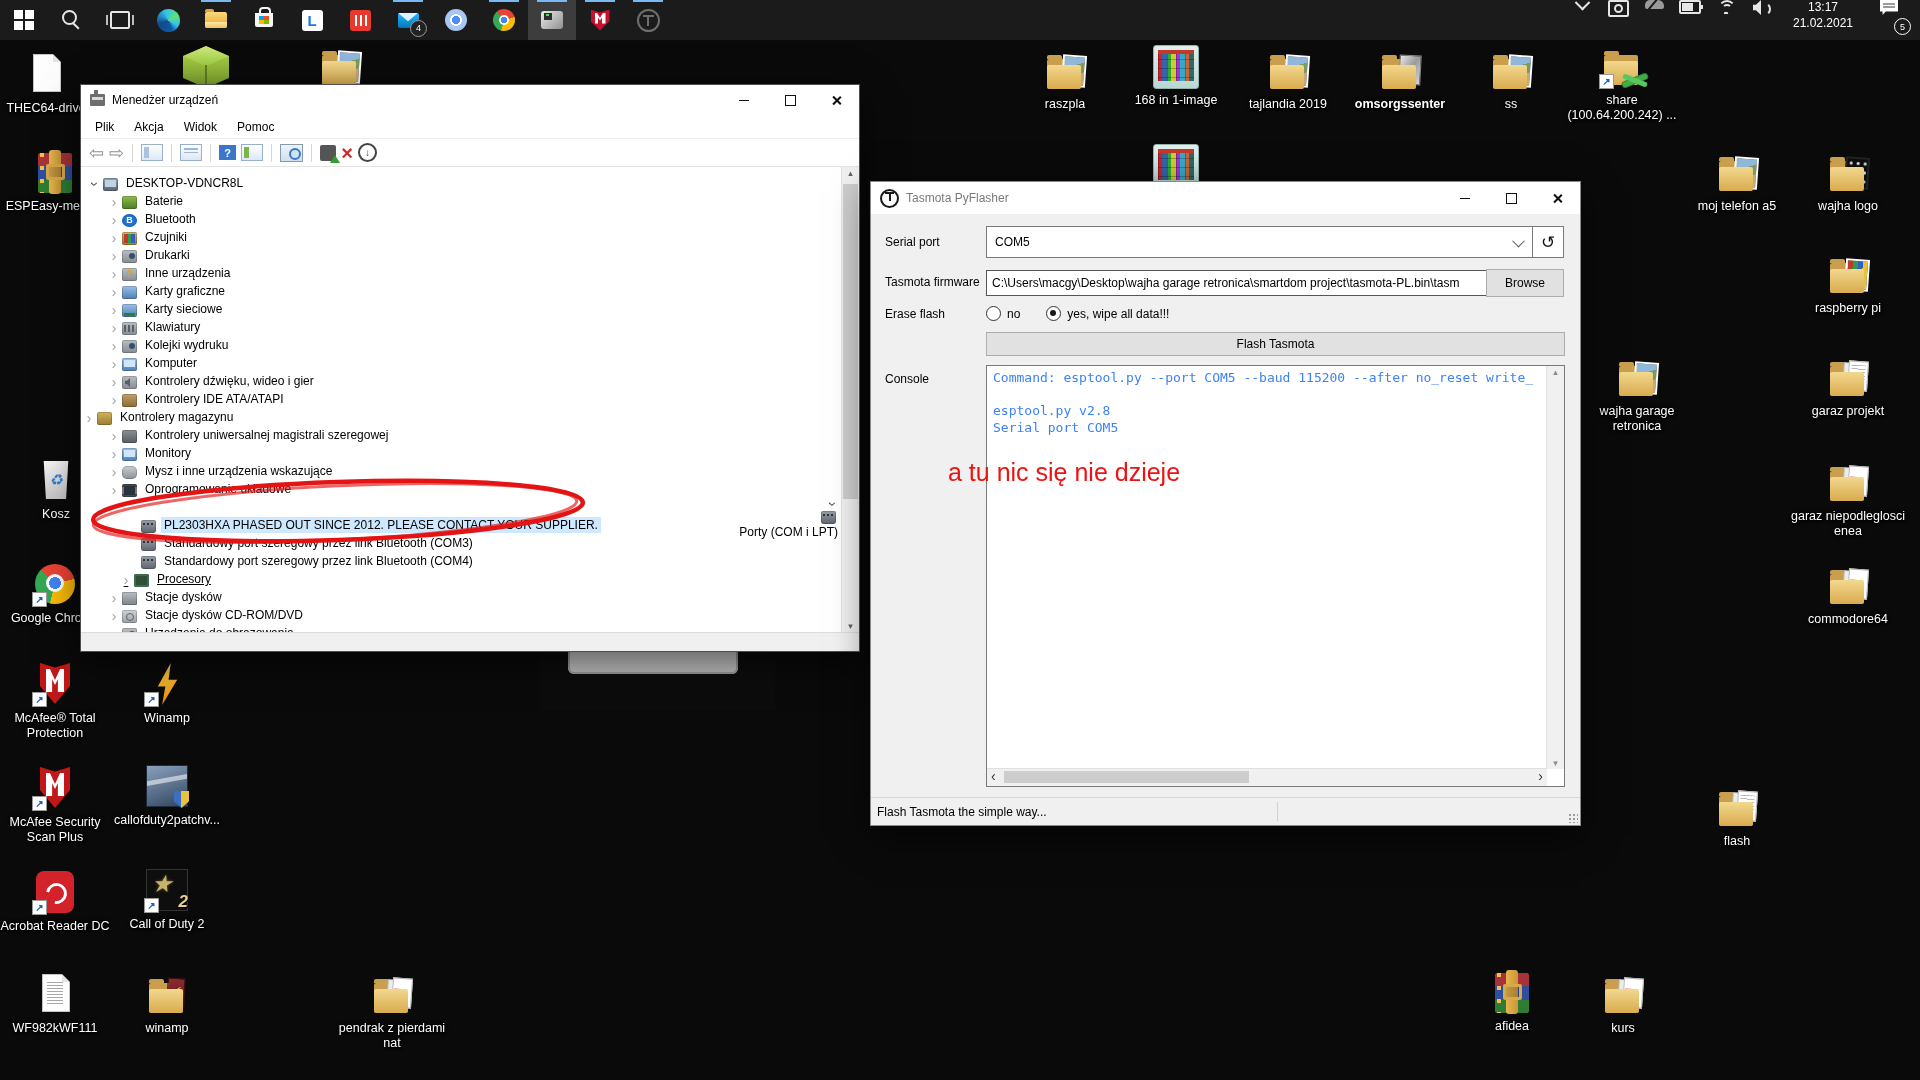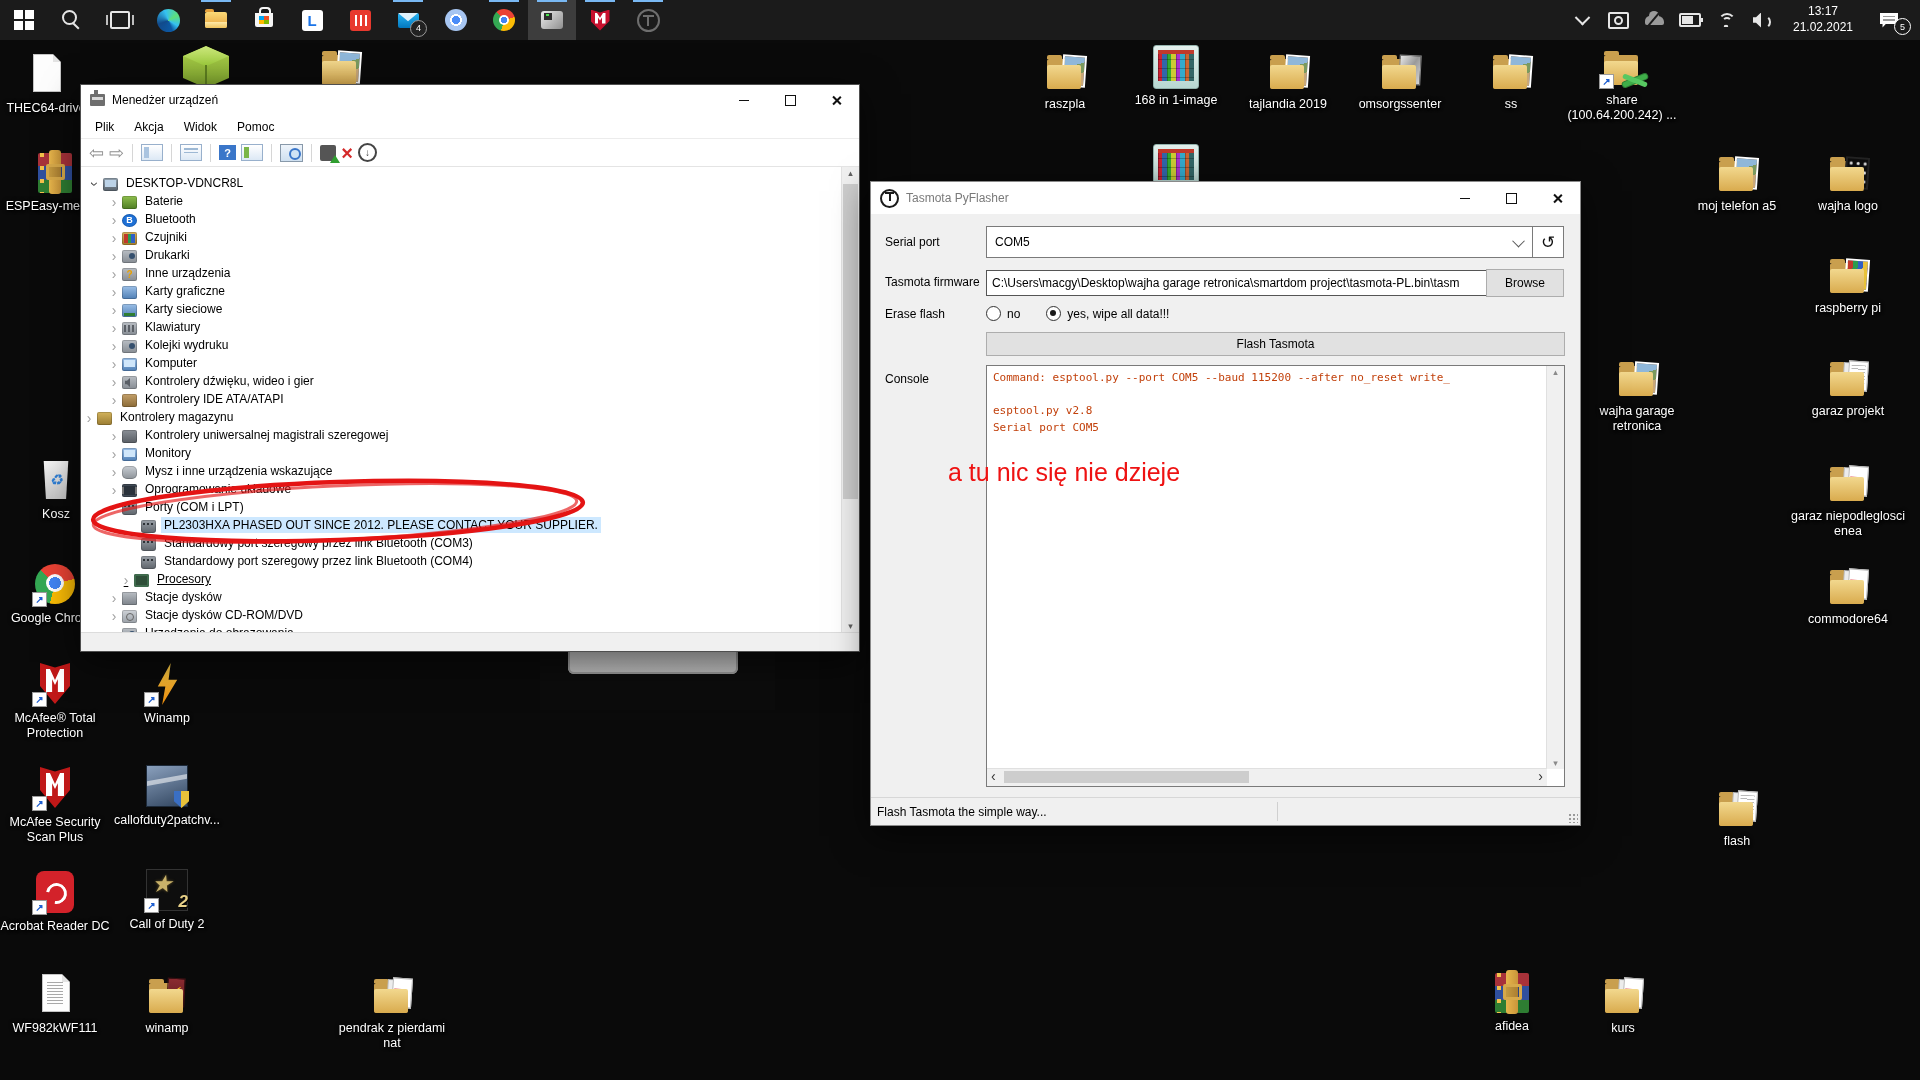--- a/index.html
+++ b/index.html
@@ -49,21 +49,21 @@
   .g-tasmotizer::before{content:"";position:absolute;top:2px;left:3px;width:8px;height:7px;background:#2d2d2d}
   .g-tasmotizer::after{content:"";position:absolute;top:3px;left:5px;width:3px;height:2px;background:#49e24e}
   .g-mcafee{width:19px;height:21px;background:#c8102e;clip-path:polygon(50% 14%,100% 0,100% 55%,50% 100%,0 55%,0 0)}
   .g-mcafee::after{content:"";position:absolute;left:4px;right:4px;top:3px;bottom:7px;background:#fff;
      clip-path:polygon(0 0,20% 0,50% 48%,80% 0,100% 0,100% 100%,68% 100%,68% 45%,50% 72%,32% 45%,32% 100%,0 100%)}
   .g-espeasy{width:19px;height:19px;border:2px solid #6e6e6e;border-radius:50%}
   .g-espeasy::before{content:"";position:absolute;left:4px;top:4px;width:11px;height:2px;background:#6e6e6e}
   .g-espeasy::after{content:"";position:absolute;left:8.5px;top:4px;width:2px;height:11px;background:#6e6e6e}
   
   #tray{margin-left:auto;display:flex;align-items:center;padding-right:8px}
-  .tray-cell{width:36px;height:40px;display:flex;align-items:center;justify-content:center;position:relative}
+  .tray-cell{width:36px;height:40px;display:flex;justify-content:center;position:relative}
   .g-chevron{width:9px;height:9px;border-right:2px solid #e6e6e6;border-bottom:2px solid #e6e6e6;transform:rotate(45deg) translate(-2px,-2px)}
   .g-cast{width:17px;height:13px;border:2px solid #e6e6e6;border-radius:2px}
   .g-cast::after{content:"";position:absolute;left:4px;top:2px;width:5px;height:5px;border:2px solid #e6e6e6;border-radius:50%}
   .g-onedrive{width:19px;height:9px;background:#9a9a9a;border-radius:5px 6px 2px 2px}
   .g-onedrive::before{content:"";position:absolute;top:-5px;left:4px;width:10px;height:9px;background:#9a9a9a;border-radius:50%}
   .g-onedrive::after{content:"";position:absolute;left:8px;top:-7px;width:2px;height:20px;background:#1b1b1b;transform:rotate(40deg)}
   .g-battery{width:18px;height:10px;border:2px solid #e6e6e6;border-radius:2px}
   .g-battery::before{content:"";position:absolute;right:-4px;top:3px;width:2px;height:4px;background:#e6e6e6}
   .g-battery::after{content:"";position:absolute;left:1px;top:1px;bottom:1px;width:11px;background:#e6e6e6}
   .g-wifi{width:18px;height:14px;background:radial-gradient(circle at 50% 100%,#e6e6e6 0 2px,transparent 2.6px)}
@@ -283,21 +283,21 @@
   .tz-browse{position:absolute;left:615px;top:55px;width:76px;height:26px;background:#e1e1e1;border:1px solid #adadad;
              display:flex;align-items:center;justify-content:center}
   .tz-erase{position:absolute;left:115px;top:92px;display:flex;align-items:center;gap:6px}
   .radio{width:13px;height:13px;border:1px solid #333;border-radius:50%;background:#fff;flex:none}
   .radio.checked{position:relative}
   .radio.checked::after{content:"";position:absolute;left:2.5px;top:2.5px;width:6px;height:6px;border-radius:50%;background:#1a1a1a}
   .tz-flash{position:absolute;left:115px;top:118px;width:577px;height:22px;background:#e1e1e1;border:1px solid #adadad;
             display:flex;align-items:center;justify-content:center}
   .tz-console{position:absolute;left:115px;top:151px;width:577px;height:420px;background:#fff;border:1px solid #7a7a7a}
   .console-text{position:absolute;left:6px;top:4px;right:20px;bottom:20px;overflow:hidden;
-     font-family:"DejaVu Sans Mono",monospace;font-size:11px;line-height:16.5px;color:#c2410c}
+     font-family:"DejaVu Sans Mono",monospace;font-size:13px;line-height:16.5px;color:#3b82f6}
   .tz-vscroll{position:absolute;top:0;right:0;bottom:17px;width:17px;background:#f0f0f0;border-left:1px solid #e0e0e0}
   .tz-vscroll::before{content:"▴";position:absolute;top:1px;left:0;right:0;text-align:center;color:#8a8a8a;font-size:9px}
   .tz-vscroll::after{content:"▾";position:absolute;bottom:1px;left:0;right:0;text-align:center;color:#8a8a8a;font-size:9px}
   .tz-hscroll{position:absolute;left:0;right:17px;bottom:0;height:17px;background:#f0f0f0;border-top:1px solid #e0e0e0}
   .tz-hscroll::before{content:"‹";position:absolute;left:4px;top:0;color:#333;font-size:14px;line-height:15px}
   .tz-hscroll::after{content:"›";position:absolute;right:4px;top:0;color:#333;font-size:14px;line-height:15px}
   .tz-hthumb{position:absolute;left:17px;top:2px;height:12px;width:245px;background:#cdcdcd}
   .tz-statusbar{height:27px;background:#f0f0f0;border-top:1px solid #d7d7d7;display:flex;align-items:center;flex:none;position:relative}
   .tz-status-text{padding-left:6px}
   .tz-status-div{position:absolute;left:406px;top:4px;bottom:4px;width:1px;background:#d0d0d0}
@@ -487,21 +487,21 @@
     <div class="desk-icon" style="left: 1243px; top: 48px;">
       <div class="dicon k-folder-photo">
         <i class="i1"></i>
         <i class="i2"></i>
         <i class="i3"></i>
       </div>
       <div class="dlabel">
         <div>tajlandia 2019</div>
       </div>
     </div>
-    <div class="desk-icon" style="left: 1355px; top: 48px;">
+    <div class="desk-icon" style="left: 1355px; top: 48px; font-weight: bold;">
       <div class="dicon k-folder-gray">
         <i class="i1"></i>
         <i class="i2"></i>
         <i class="i3"></i>
       </div>
       <div class="dlabel">
         <div>omsorgssenter</div>
       </div>
     </div>
     <div class="desk-icon" style="left: 1466px; top: 48px;">
@@ -762,21 +762,21 @@
         <div class="tree-row" style="padding-left: 25px;">
           <span class="tw-chev closed"></span>
           <span class="ti i-mouse"></span>
           <span class="tl">Mysz i inne urządzenia wskazujące</span>
         </div>
         <div class="tree-row" style="padding-left: 25px;">
           <span class="tw-chev closed"></span>
           <span class="ti i-firmware"></span>
           <span class="tl">Oprogramowanie układowe</span>
         </div>
-        <div class="tree-row" style="padding-left: 25px;">
+        <div class="tree-row" style=" flex-direction: column;">
           <span class="tw-chev open"></span>
           <span class="ti i-port"></span>
           <span class="tl">Porty (COM i LPT)</span>
         </div>
         <div class="tree-row" style="padding-left: 44px;">
           <span class="tw-chev none"></span>
           <span class="ti i-port"></span>
           <span class="tl sel">PL2303HXA PHASED OUT SINCE 2012. PLEASE CONTACT YOUR SUPPLIER.</span>
         </div>
         <div class="tree-row" style="padding-left: 44px;">

